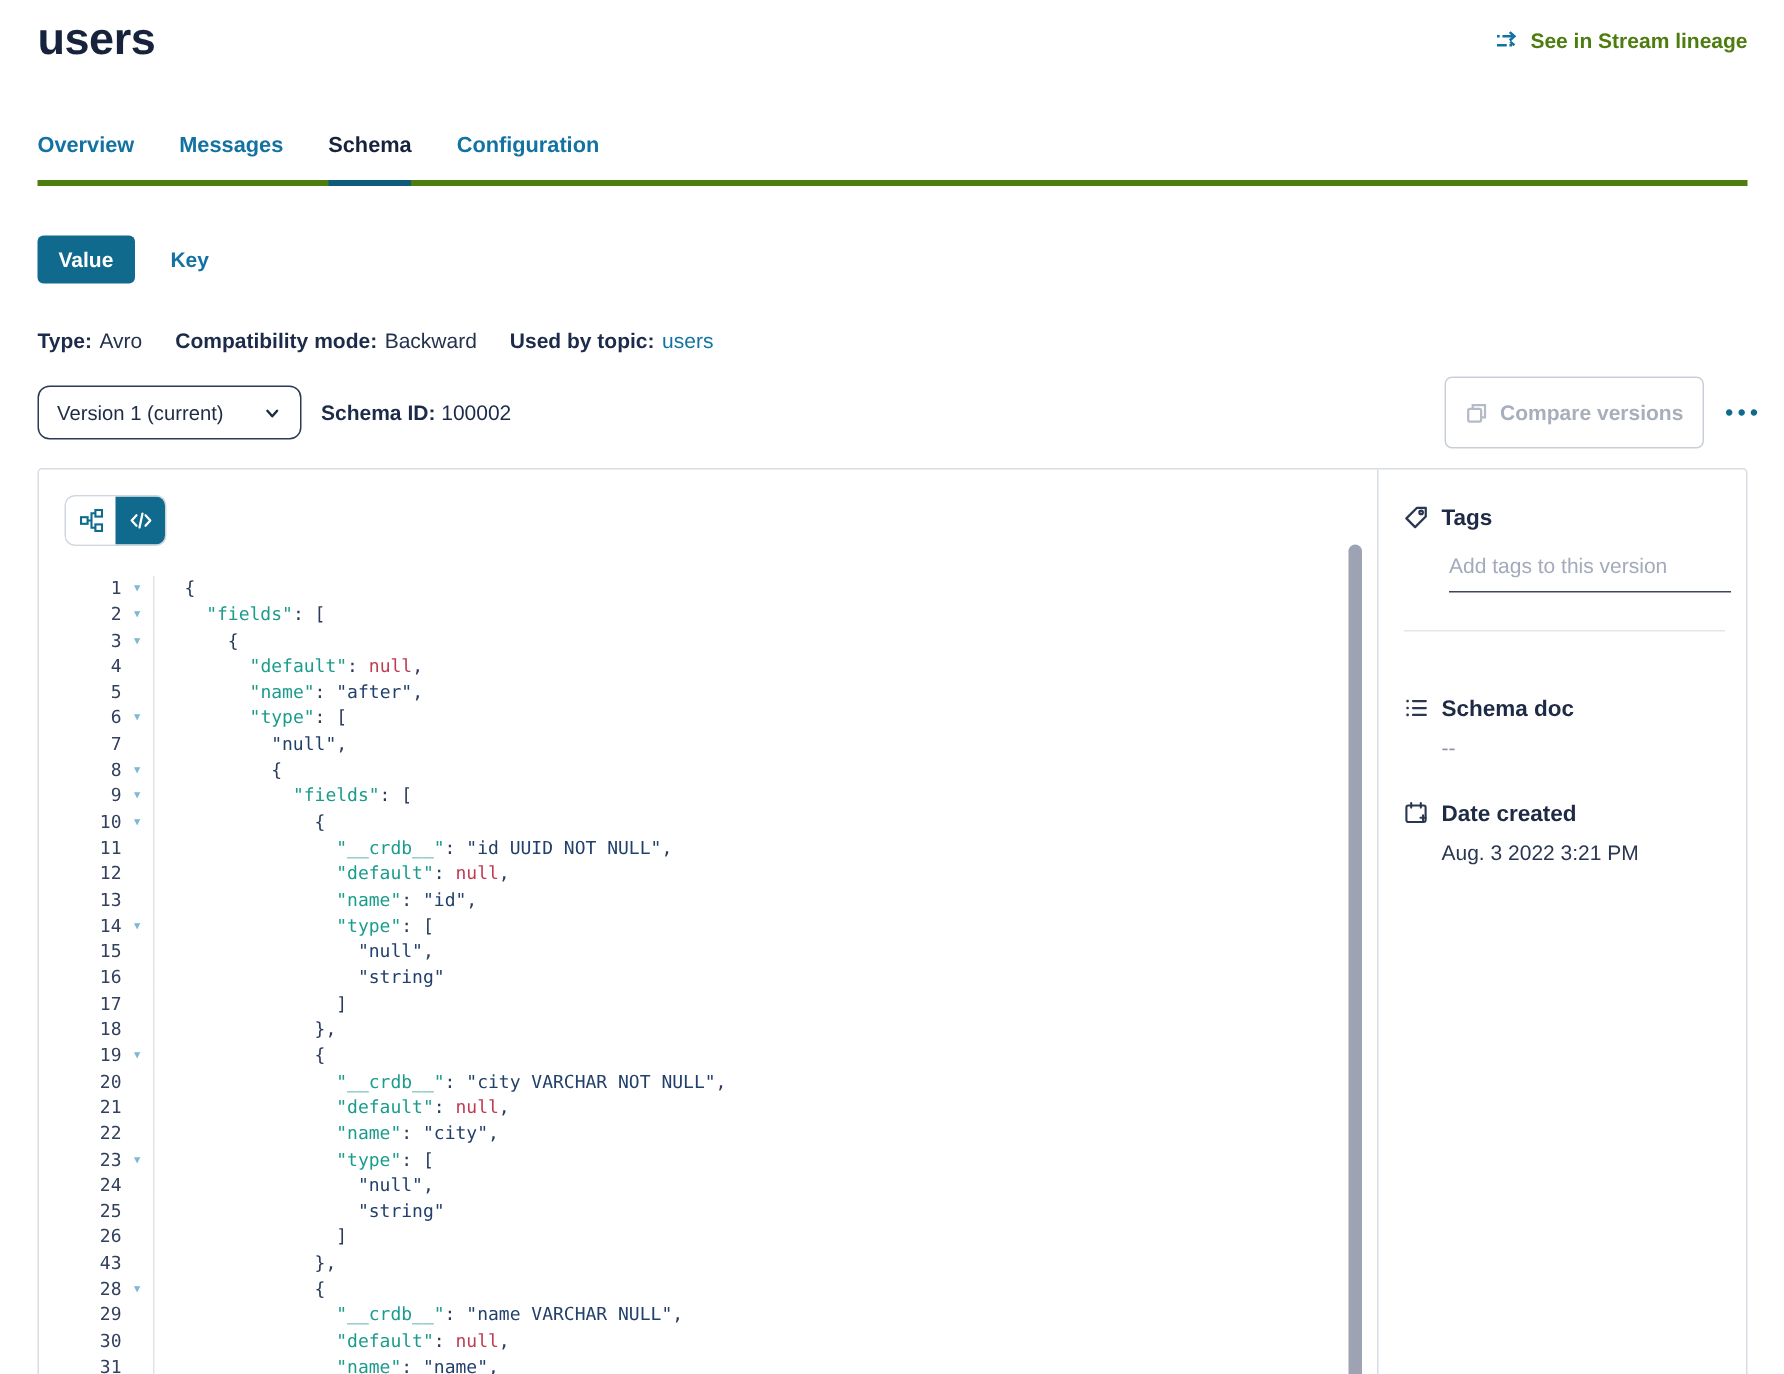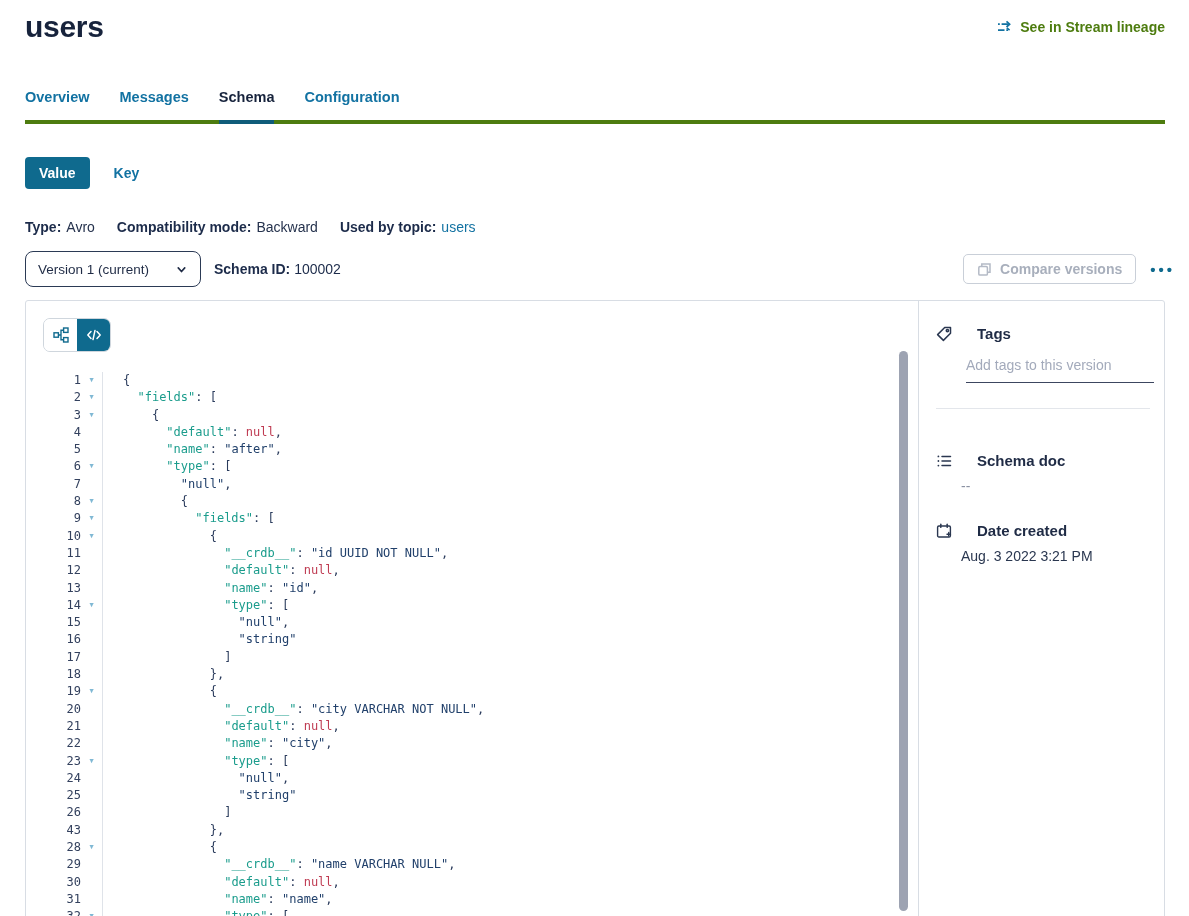--- a/index.html
+++ b/index.html
@@ -26,21 +26,21 @@
   .meta{display:flex;gap:22px;margin-top:30px;font-size:14px;color:#25324d;}
   .meta b{color:#1c2b4a;}
   .meta .link{color:#1272a2;cursor:pointer;}
   .meta .pair{display:flex;gap:5px;}
   
   .controls{display:flex;align-items:center;margin-top:16px;}
   .select{display:flex;align-items:center;justify-content:space-between;width:150px;height:34px;
     border:1px solid #2b3a55;border-radius:8px;padding:0 12px;font-size:13.5px;color:#1f2b45;cursor:pointer;background:#fff;}
   .schemaid{margin-left:13px;font-size:14px;}
   .schemaid b{color:#1c2b4a;}
-  .btn{display:flex;align-items:center;gap:8px;height:30px;padding:0 13px;border-radius:5px;font-size:14px;
+  .btn{display:flex;align-items:center;gap:8px;height:48px;padding:0 13px;border-radius:5px;font-size:14px;
     font-weight:bold;background:#fff;cursor:pointer;border:1px solid;}
   .btn.disabled{color:#a8afbc;border-color:#c9cfd8;margin-left:auto;}
   .btn.primary{color:#0f6a8e;border-color:#0f6a8e;margin-left:18px;}
   .more{color:#0f6a8e;font-size:15px;font-weight:bold;letter-spacing:3px;margin-left:14px;margin-right:-10px;cursor:pointer;}
   
   .panel{margin-top:13px;border:1px solid #d8dde4;border-radius:3px 3px 0 0;display:grid;
     grid-template-columns:1fr 246px;height:690px;}
   .codecol{position:relative;padding:17px 0 0 17px;overflow:hidden;}
   .viewtoggle{display:inline-flex;border:1px solid #cfd6dd;border-radius:7px;overflow:hidden;}
   .viewtoggle .vseg{width:33px;height:32px;display:flex;align-items:center;justify-content:center;cursor:pointer;background:#fff;}
@@ -51,21 +51,21 @@
   .ln{width:38px;text-align:right;color:#33415e;flex:none;}
   .tri{width:21px;flex:none;text-align:center;color:#7fb8d4;font-size:7px;line-height:17.3px;cursor:pointer;}
   .codecell{border-left:1px solid #dfe3e9;padding-left:20px;white-space:pre;flex:1;}
   .tok-k{color:#1a9c8c;}
   .tok-s{color:#21406b;}
   .tok-p{color:#2a3b5c;}
   .tok-n{color:#bf3b52;}
   .scrollthumb{position:absolute;right:10px;top:50px;width:9px;height:560px;background:#9da3b2;border-radius:5px;cursor:grab;}
   
   .sidebar{border-left:1px solid #d8dde4;padding:24px 0 0 17px;}
-  .sb-h{display:flex;align-items:flex-end;gap:25px;font-size:15px;font-weight:bold;color:#1f2b45;}
+  .sb-h{display:flex;align-items:flex-start;gap:9px;font-size:15px;font-weight:bold;color:#1f2b45;}
   .tags-input{display:block;margin:15px 0 0 30px;width:188px;border:none;outline:none;
     border-bottom:1.5px solid #3c4660;padding:0 0 9px 0;font-size:14px;font-family:"Liberation Sans",sans-serif;color:#1f2b45;}
   .tags-input::placeholder{color:#a3aabb;}
   .sb-divider{border:none;border-top:1px solid #e3e6eb;margin:25px 14px 0 0;}
   .sb-section{margin-top:43px;}
   .sb-section.second{margin-top:28px;}
   .sb-val{margin:9px 0 0 25px;font-size:14px;color:#2a3750;}
   .sb-val.dim{color:#8b92a3;}
   svg{display:block;}
 </style>

